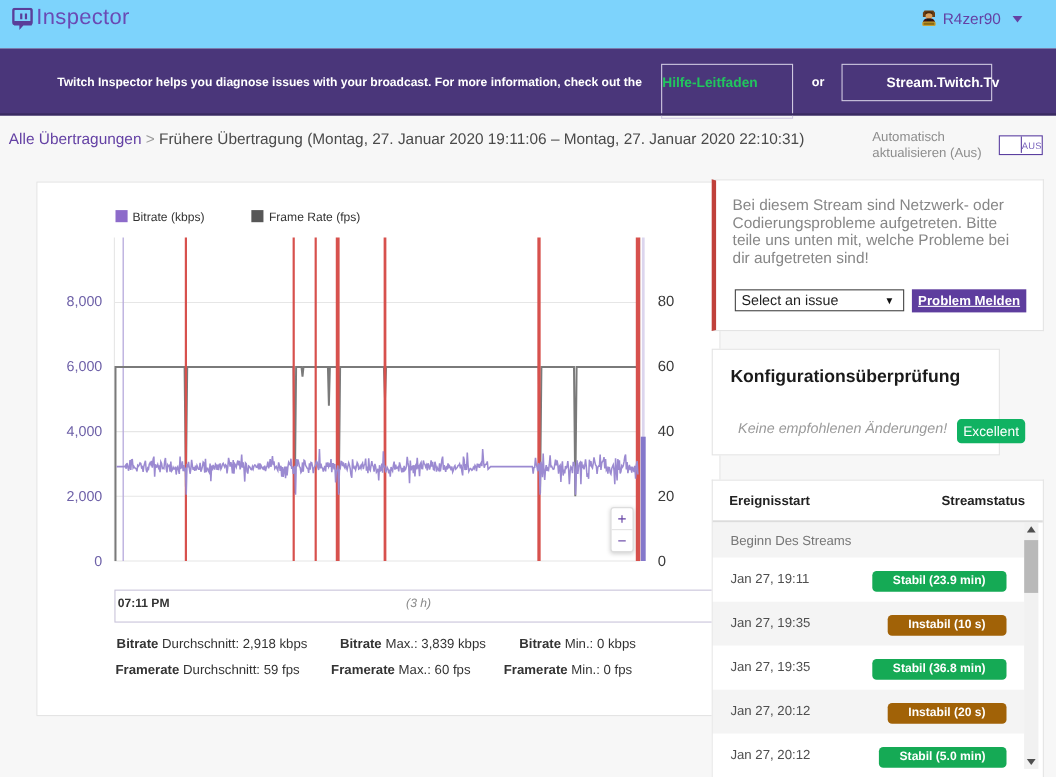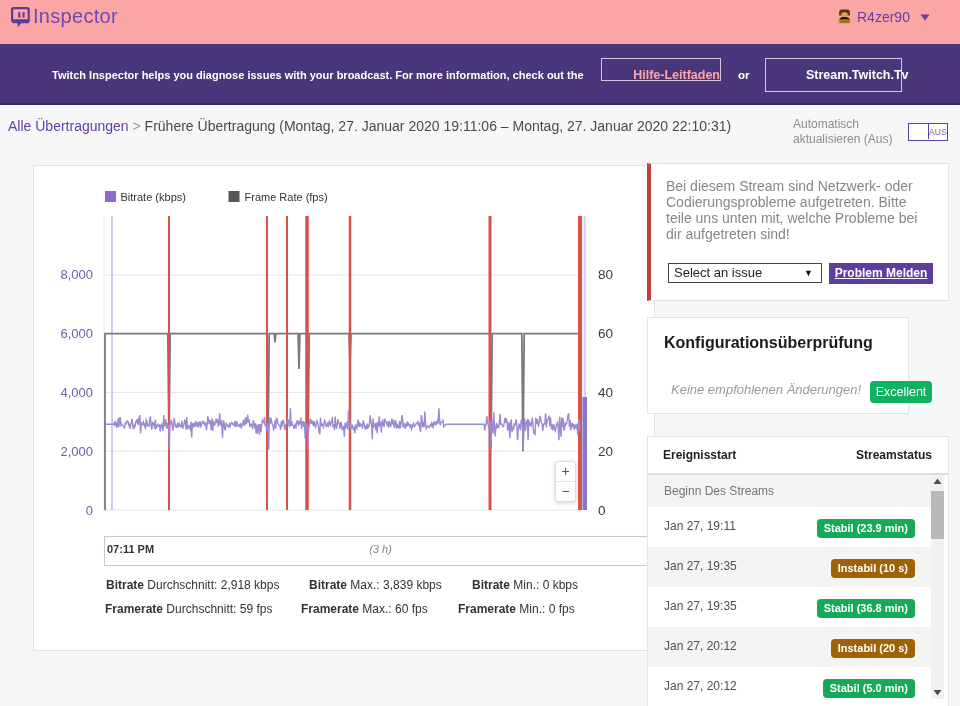--- a/index.html
+++ b/index.html
@@ -1,20 +1,20 @@
 <!DOCTYPE html>
 <html><head><meta charset="utf-8">
 <style>
 * { margin:0; padding:0; box-sizing:border-box; }
 html,body { width:960px; height:706px; font-family:"Liberation Sans",sans-serif; background:#f7f7f7; overflow:hidden; }
 .abs { position:absolute; }
-#topbar { position:absolute; left:0; top:0; width:960px; height:44px; background:#fca5a5; }
+#topbar { position:absolute; left:0; top:0; width:960px; height:44px; background:#7dd3fc; }
 #banner { position:absolute; left:0; top:44px; width:960px; height:61px; background:#4a367a; }
 .card { position:absolute; background:#fff; border:1px solid #e4e4e4; }
-.badge { display:inline-block; color:#fff; font-weight:bold; font-size:11px; border-radius:4px; height:19px; line-height:19px; padding:0 7px; }
+.badge { display:inline-block; color:#fff; font-weight:bold; font-size:11px; border-radius:4px; height:19px; line-height:19px; padding:0 19px; }
 .bgreen { background:#15aa55; }
 .bred { background:#a16207; }
 .rowtxt { position:absolute; left:16px; top:12px; font-size:12px; color:#4f4f4f; }
 </style></head>
 <body>
 
 <div id="topbar">
   <svg class="abs" style="left:11px;top:7px" width="20" height="21" viewBox="0 0 20 21">
     <rect x="1.1" y="1.1" width="16.6" height="13.6" rx="1.5" fill="none" stroke="#5a3e99" stroke-width="2.2"></rect>
     <path d="M1.8 12.2 h16 v4 h-7.6 l-3.6 4 v-4 h-4.8 z" fill="#5a3e99"></path>
@@ -32,21 +32,21 @@
     <rect x="1.6" y="11.6" width="9.8" height="2" fill="#8a6a14"></rect>
   </svg>
   <div class="abs" style="left:857px;top:9px;font-size:14px;color:#6441a4;">R4zer90</div>
   <svg class="abs" style="left:920px;top:14px" width="10" height="7" viewBox="0 0 10 7">
       <path d="M0.5 0.5 h9 l-4.5 6 z" fill="#6441a4"></path>
     </svg>
 </div>
 
 <div id="banner">
   <div class="abs" style="left:52px;top:25px;font-size:11px;font-weight:bold;color:#fff;">Twitch Inspector helps you diagnose issues with your broadcast. For more information, check out the</div>
-  <div class="abs" style="left:601px;top:14px;width:120px;height:23px;border:1px solid #cfc8e0;color:#fca5a5;font-size:12.5px;font-weight:bold;text-align:right;line-height:32px;">Hilfe-Leitfaden</div>
+  <div class="abs" style="left:601px;top:14px;width:120px;height:50px;border:1px solid #cfc8e0;color:#22c55e;font-size:12.5px;font-weight:bold;text-align:left;line-height:32px;">Hilfe-Leitfaden</div>
   <div class="abs" style="left:738px;top:25px;font-size:11.5px;font-weight:bold;color:#fff;">or</div>
   <div class="abs" style="left:765px;top:14px;width:137px;height:34px;border:1px solid #cfc8e0;color:#fff;font-size:12.5px;font-weight:bold;text-align:center;line-height:32px;padding-left:40px;">Stream.Twitch.Tv</div>
   <div class="abs" style="left:0;bottom:0;width:100%;height:2px;background:#392a60;"></div>
 </div>
 
 <div class="abs" style="left:8px;top:118px;font-size:14px;color:#6441a4;">Alle Übertragungen<span style="color:#999;"> &gt; </span><span style="color:#4a4a4a;">Frühere Übertragung (Montag, 27. Januar 2020 19:11:06 – Montag, 27. Januar 2020 22:10:31)</span></div>
 <div class="abs" style="left:793px;top:117px;width:108px;font-size:12px;line-height:15px;color:#8d8d8d;">Automatisch aktualisieren (Aus)</div>
 <div class="abs" style="left:908px;top:123px;width:40px;height:18px;border:1.5px solid #5b3fa0;background:#fff;">
   <div class="abs" style="left:18.5px;top:0;width:1px;height:15px;background:#5b3fa0;"></div>
   <div class="abs" style="left:19.5px;top:0.5px;width:19px;height:14px;font-size:8.5px;letter-spacing:0.2px;color:#7a64bc;text-align:center;line-height:14px;">AUS</div>

